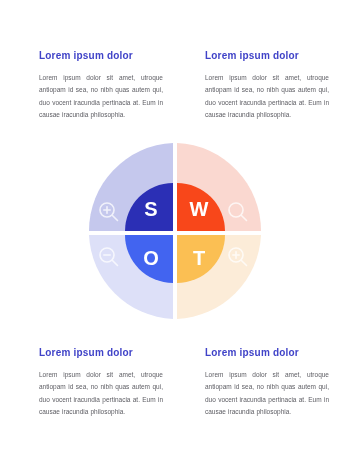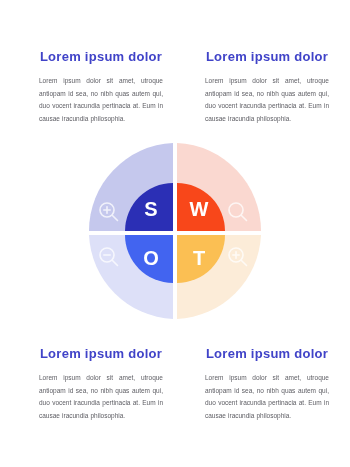--- a/index.html
+++ b/index.html
@@ -25,28 +25,27 @@
   .txt-block {
     position: absolute;
     width: 124px;
   }
   .txt-block.tl { left: 39px;  top: 50px; }
   .txt-block.tr { left: 205px; top: 50px; }
   .txt-block.bl { left: 39px;  top: 347px; }
   .txt-block.br { left: 205px; top: 347px; }
 
   .blk-title {
-    font-size: 13px;
+    font-size: 10px;
     font-weight: bold;
     color: #4043c8;
     letter-spacing: 0.02em;
     line-height: 1.1;
     margin: 0 0 11px 0;
     white-space: nowrap;
-    text-align: center;
   }
   .blk-body {
     font-size: 6.5px;
     line-height: 1.92;
     color: #5d5d63;
     margin: 0;
     text-align: justify;
     word-spacing: 0.04em;
   }
 

